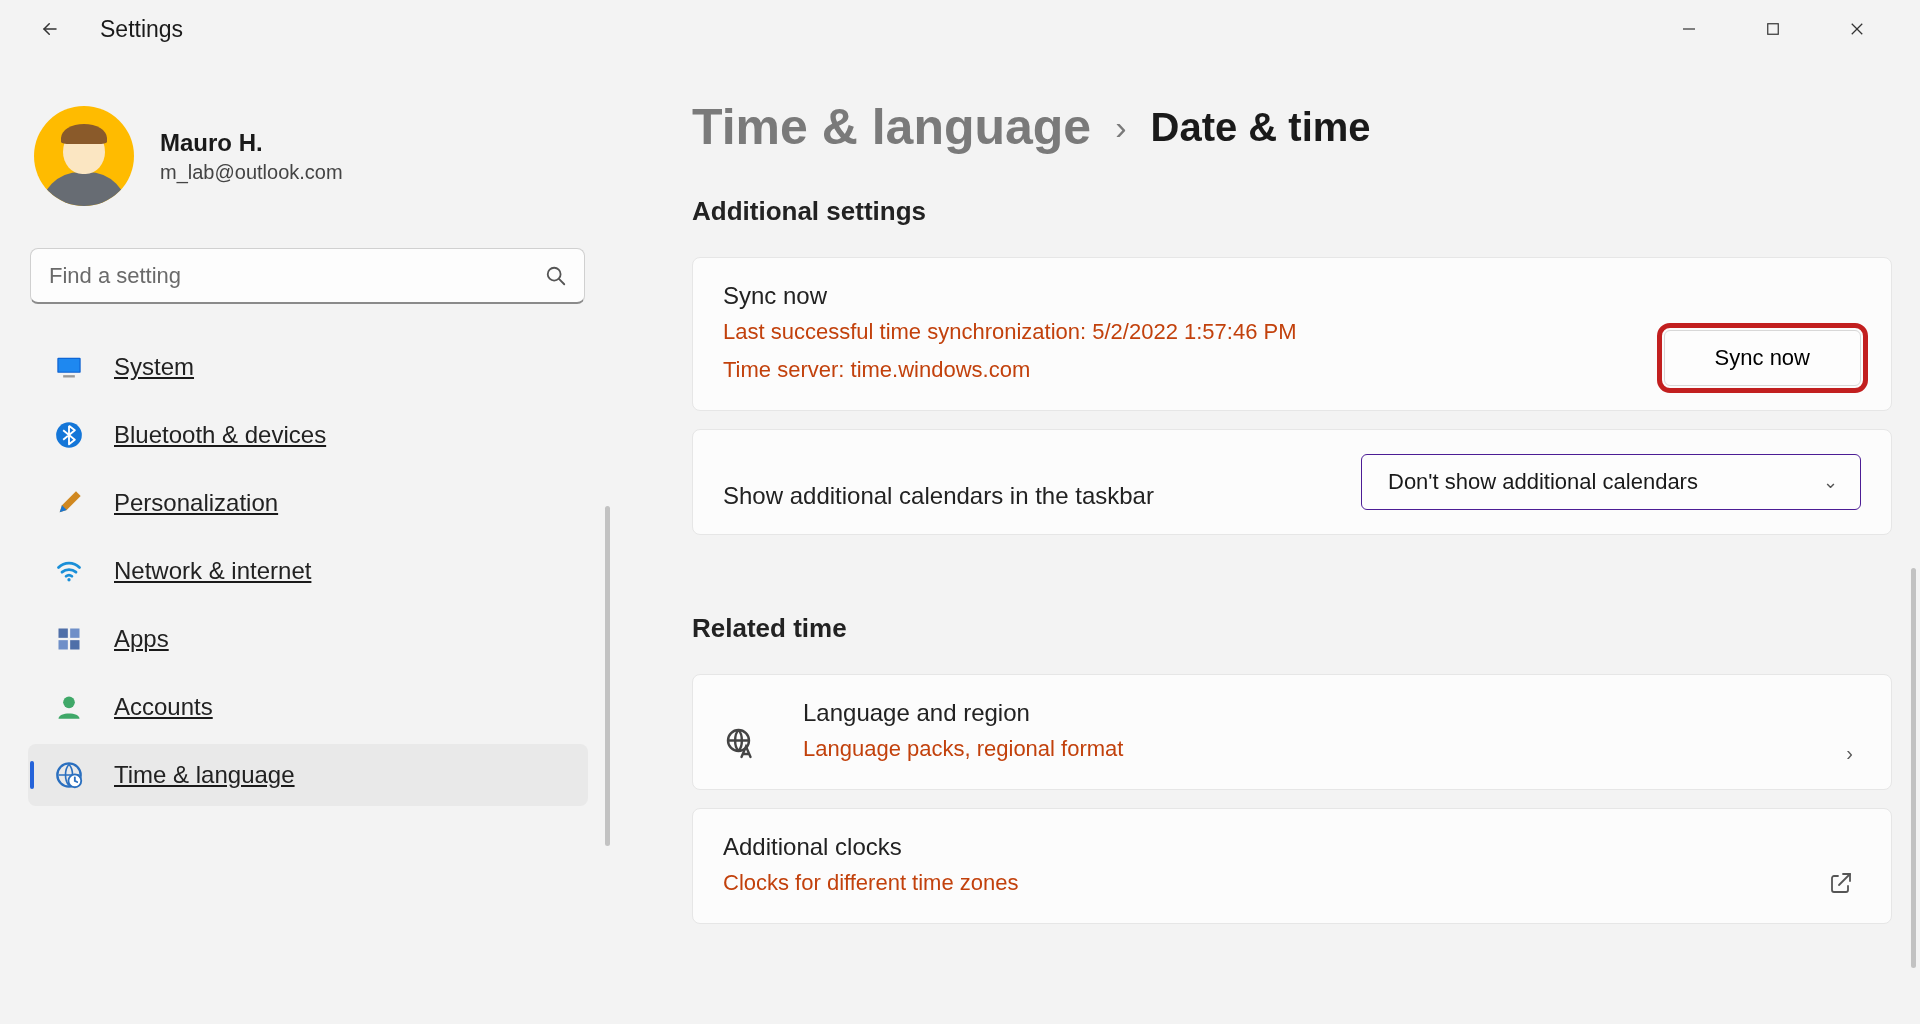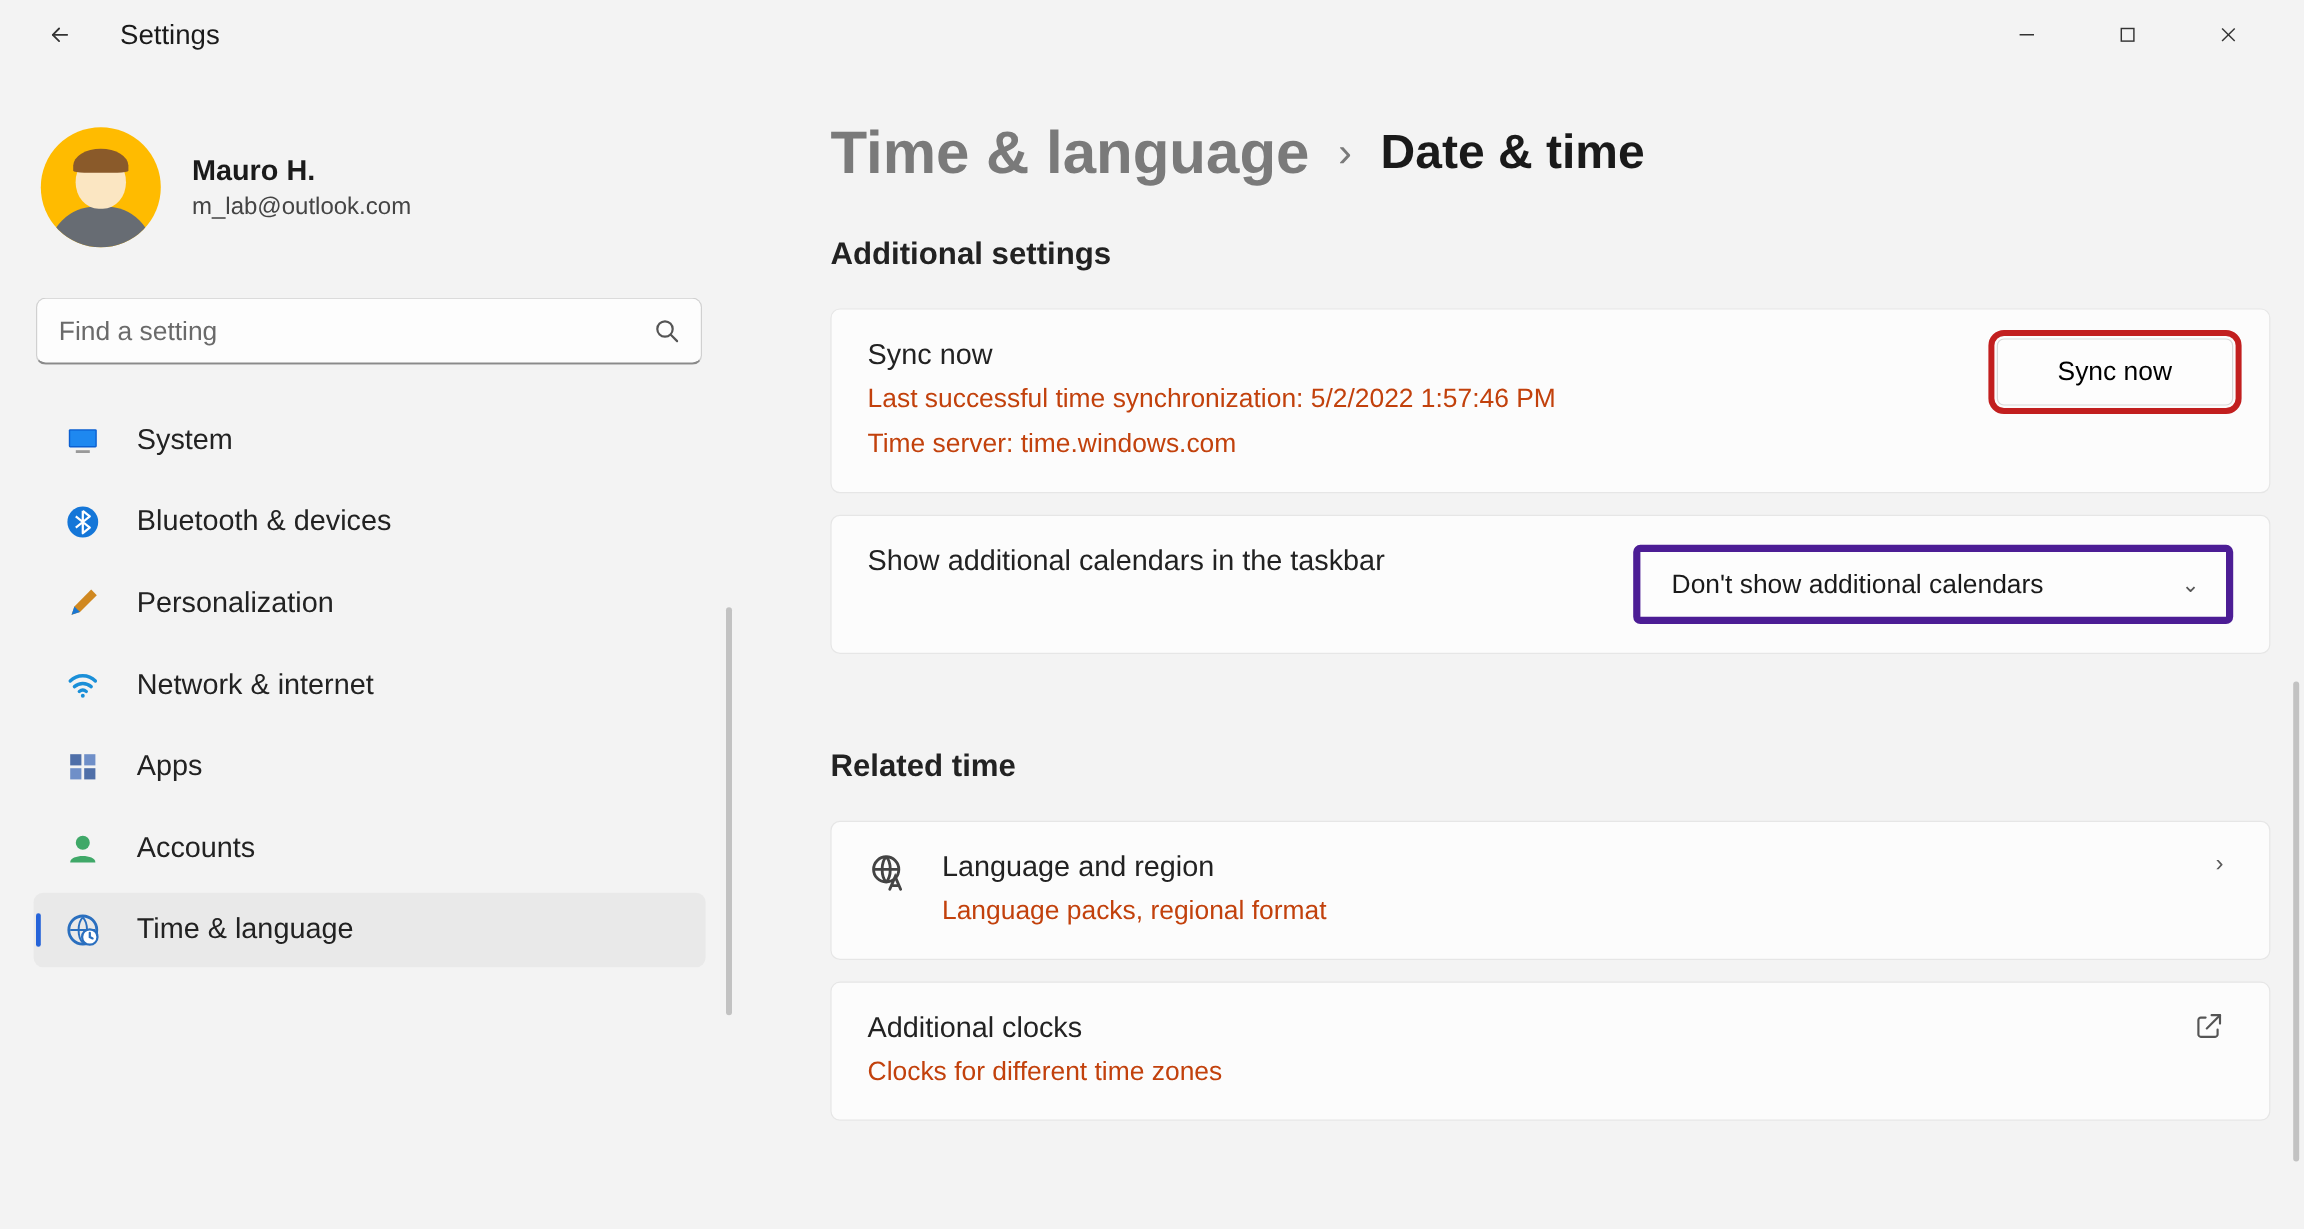--- a/index.html
+++ b/index.html
@@ -120,20 +120,21 @@
     position: absolute;
     right: 18px; top: 50%;
     transform: translateY(-50%);
     width: 22px; height: 22px;
   }
 
   .nav {
     display: flex;
     flex-direction: column;
     padding-right: 20px;
+    text-decoration: underline;
   }
   .nav-item {
     display: flex;
     align-items: center;
     gap: 30px;
     padding: 16px 20px 16px 26px;
     border-radius: 8px;
     cursor: pointer;
     font-size: 24px;
     color: #222;
@@ -203,22 +204,22 @@
     margin-bottom: 30px;
   }
 
   .card {
     background: #fcfcfc;
     border: 1px solid #e6e6e6;
     border-radius: 8px;
     padding: 24px 30px;
     margin-bottom: 18px;
     display: flex;
-    align-items: flex-start;
-    gap: 22px;
+    align-items: flex-end;
+    gap: 40px;
   }
   .card .card-text { flex: 1; }
   .card .card-title { font-size: 24px; color: #222; }
   .card .card-sub { font-size: 22px; color: #c2410c; margin-top: 6px; line-height: 1.45; }
   .card-link { cursor: pointer; }
 
   .btn-outline {
     background: #fdfdfd;
     border: 1px solid #d8d8d8;
     border-radius: 6px;
@@ -229,21 +230,21 @@
   .btn-highlight {
     outline: 5px solid #c21f1f;
     outline-offset: 2px;
   }
 
   .dropdown {
     display: flex;
     align-items: center;
     gap: 18px;
     background: #fdfdfd;
-    border: 6px solid #4c1d95;
+    border: 1px solid #4c1d95;
     border-radius: 6px;
     padding: 14px 22px 14px 26px;
     font-size: 22px;
     cursor: pointer;
     min-width: 500px;
     justify-content: space-between;
   }
   .dropdown .chev { font-size: 18px; color: #555; }
 
   .icon-lead {

